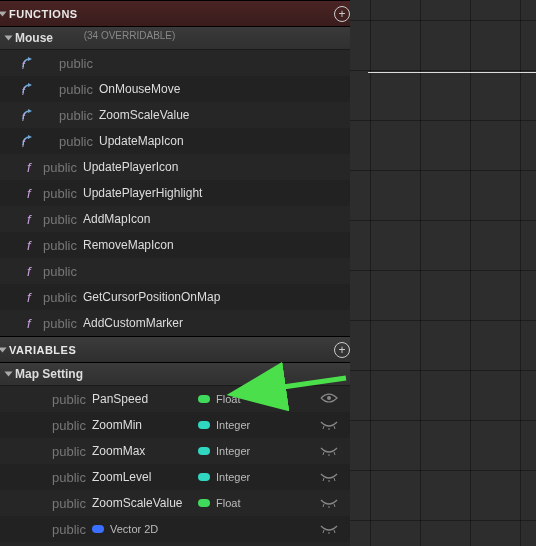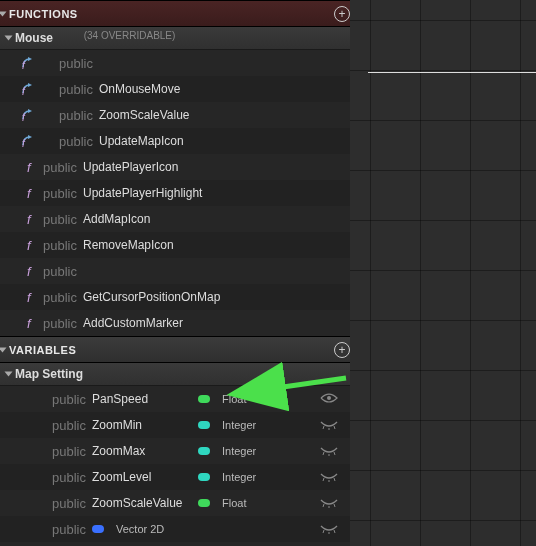--- a/index.html
+++ b/index.html
@@ -25,21 +25,21 @@
   .cat-title { font-weight: bold; color: #ddd; font-size: 12px; }
   
   .fn-row, .var-row { height: 26px; display: flex; align-items: center; padding: 0 4px; }
   .fn-row:nth-child(odd), .var-row:nth-child(odd) { background: #262626; }
   .fn-row:nth-child(even), .var-row:nth-child(even) { background: #222222; }
   
   .icon-cell { width: 50px; display:flex; justify-content:center; }
   .access { width: 45px; text-align: right; color: #777; font-size: 13px; padding-right: 6px; }
   .fn-name, .var-name { color: #ddd; font-size: 12px; white-space: nowrap; }
   .var-name-wrap { width: 106px; }
-  .type-pill { display:flex; align-items:center; gap:12px; }
+  .type-pill { display:flex; align-items:center; gap:6px; }
   .type-dot { width:12px; height:8px; border-radius:4px; }
   .type-label { color:#bbb; font-size:11px; }
   .eye { margin-left:auto; margin-right:8px; color:#888; }
   
   .tri { display:inline-block; width:0; height:0; border-top:4px solid transparent; border-bottom:4px solid transparent; border-left:5px solid #aaa; transform: rotate(90deg); margin-right:4px; }
   
   .arrow { position:absolute; pointer-events:none; }
   
   .plus-circle { width:16px; height:16px; border:1.5px solid #ccc; border-radius:50%; display:flex; align-items:center; justify-content:center; font-size:12px; line-height:1; }
 </style>

